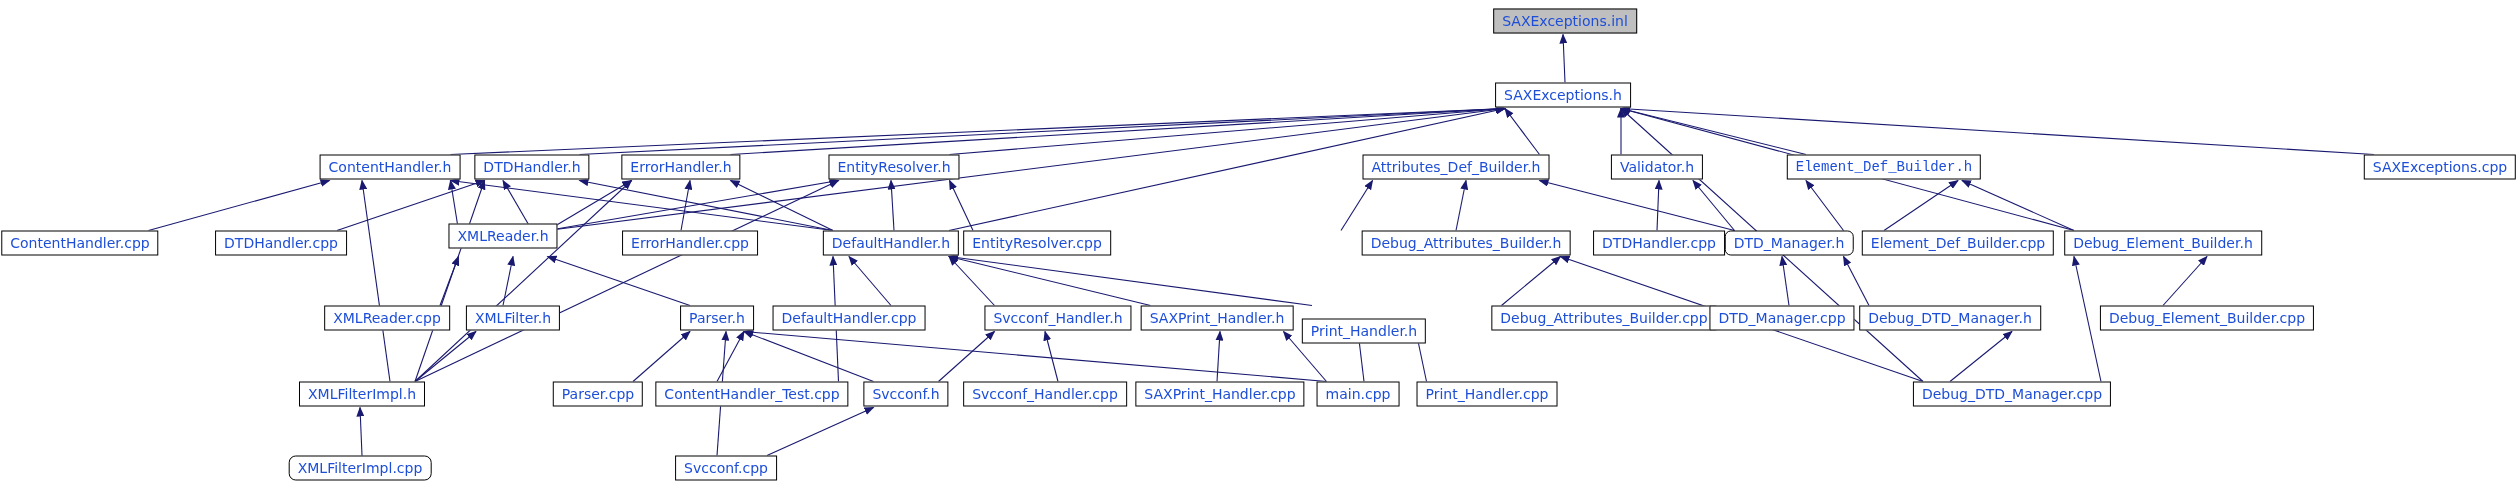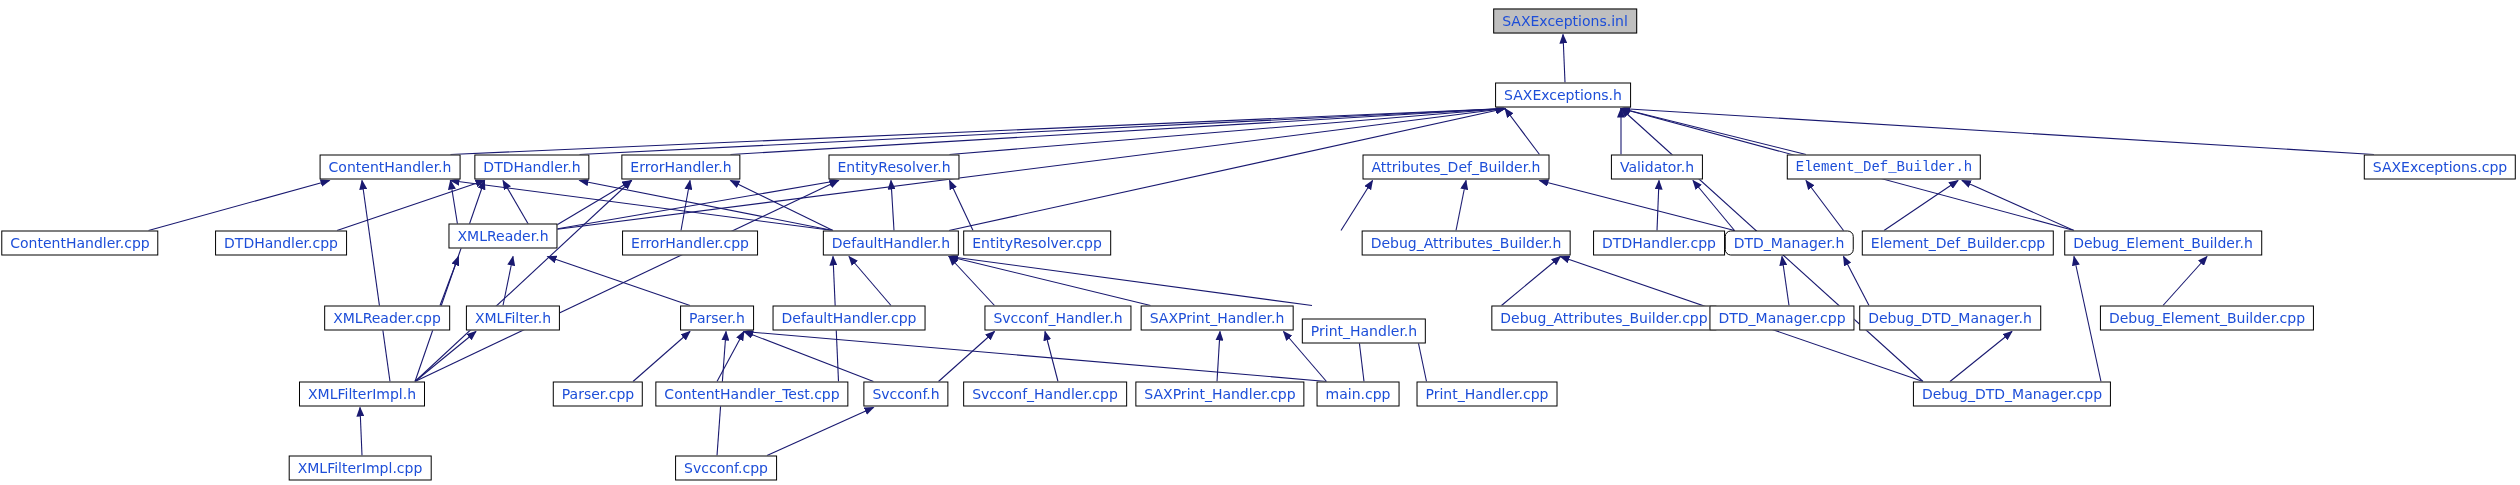--- a/index.html
+++ b/index.html
@@ -145,15 +145,15 @@
     <div class="node" style="left: 2207px; top: 318px;">Debug_Element_Builder.cpp</div>
     <div class="node" style="left: 362px; top: 394px;">XMLFilterImpl.h</div>
     <div class="node" style="left: 598px; top: 394px;">Parser.cpp</div>
     <div class="node" style="left: 752px; top: 394px;">ContentHandler_Test.cpp</div>
     <div class="node" style="left: 906px; top: 394px;">Svcconf.h</div>
     <div class="node" style="left: 1045px; top: 394px;">Svcconf_Handler.cpp</div>
     <div class="node" style="left: 1220px; top: 394px;">SAXPrint_Handler.cpp</div>
     <div class="node" style="left: 1358px; top: 394px;">main.cpp</div>
     <div class="node" style="left: 1487px; top: 394px;">Print_Handler.cpp</div>
     <div class="node" style="left: 2012px; top: 394px;">Debug_DTD_Manager.cpp</div>
-    <div class="node" style="left: 360px; top: 468px;">XMLFilterImpl.cpp</div>
+    <div class="node" style="left: 360px; top: 468px; border-radius: 7px;">XMLFilterImpl.cpp</div>
     <div class="node" style="left: 726px; top: 468px;">Svcconf.cpp</div>
   </div>
 
 </body></html>

